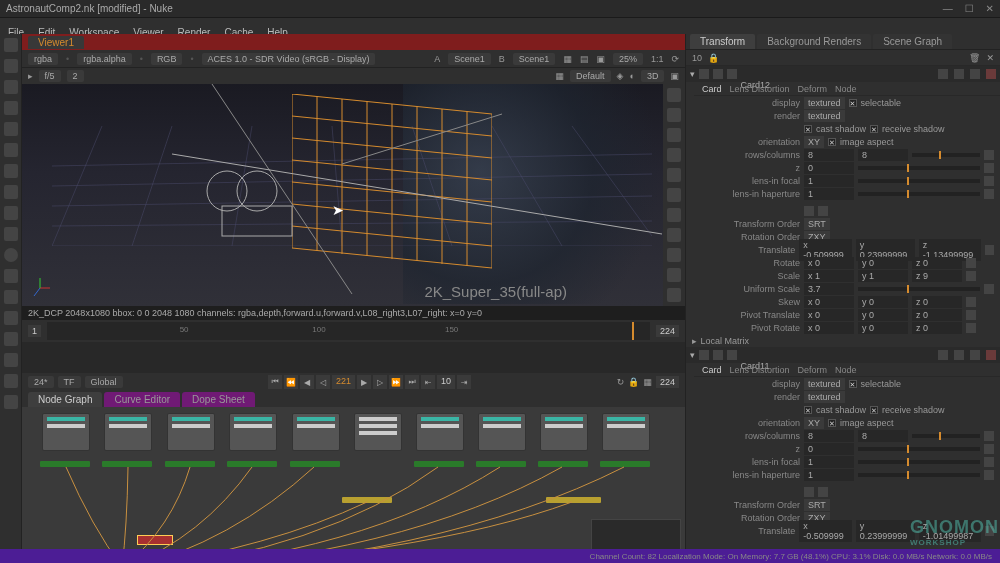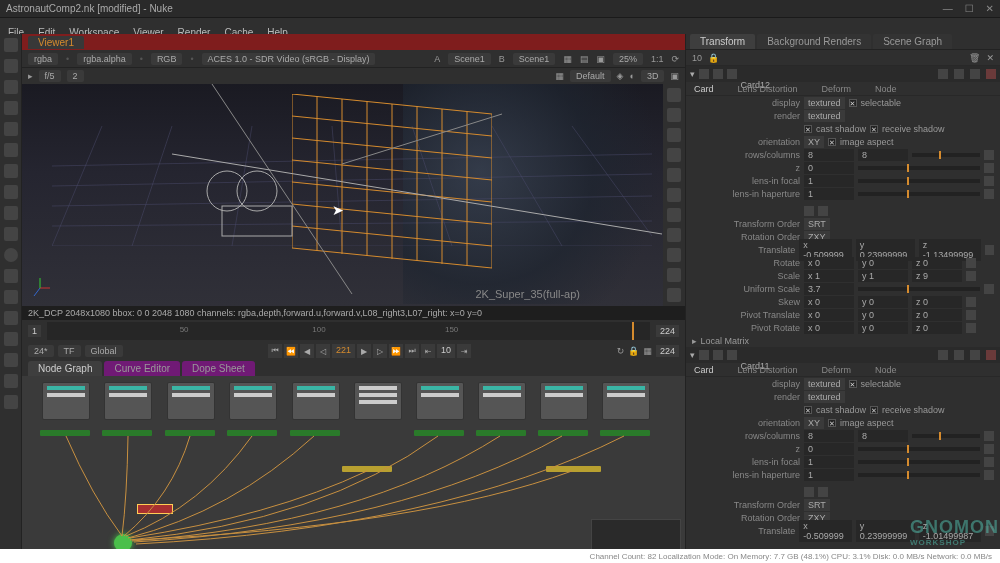--- a/index.html
+++ b/index.html
@@ -29,21 +29,21 @@
 .grid-floor line { stroke:#4a4a6a; stroke-width:0.5; }
 .orange-grid { position:absolute; top:10px; left:270px; width:200px; height:180px; }
 .orange-grid line { stroke:#d58b2e; stroke-width:1; }
 .camera-wf { position:absolute; bottom:60px; left:180px; width:120px; height:80px; }
 .status-strip { height:14px; background:#1e1e1e; color:#aaa; font-size:9px; padding:0 6px; display:flex; align-items:center; }
 .timeline { height:22px; background:#2f2f2f; display:flex; align-items:center; padding:0 6px; font-size:9px; position:relative; }
 .timeline-ruler { flex:1; height:18px; background:#262626; position:relative; margin:12px 6px; }
 .timeline-ruler .tick { position:absolute; top:3px; color:#777; font-size:8px; }
 .timeline-ruler .marker { position:absolute; top:0; bottom:0; width:2px; background:#d58b2e; }
 .frame-box { background:#3a3a3a; padding:1px 4px; color:#ccc;}
-.playbar { height:18px; background:#2f2f2f; display:flex; align-items:center; gap:4px; padding:0 6px; font-size:9px; }
+.playbar { height:18px; background:#2f2f2f; display:flex; align-items:center; gap:4px; padding:0 6px; font-size:9px;margin-top:31px; }
 .playbar .dropdown { font-size:9px; }
 .play-btns { display:flex; gap:2px; margin-left:auto; margin-right:auto;}
 .play-btns .btn { width:14px; height:14px; background:#3a3a3a; display:flex; align-items:center; justify-content:center; cursor:pointer; color:#aaa; font-size:8px;}
 .nodegraph-tabs { height:16px; background:#2f2f2f; display:flex; gap:2px; padding:0 6px; font-size:10px; align-items:end; }
 .ng-tab { padding:2px 10px; background:#701a75; color:#999; border-radius:3px 3px 0 0; cursor:pointer;}
 .ng-tab.active { background:#3e3e3e; color:#ccc; }
 .nodegraph { flex:1; background:#3a3a3a; position:relative; overflow:hidden; }
 .node-card { position:absolute; width:48px; height:38px; background:#555; border:1px solid #333; border-radius:2px; }
 .node-card .bar { height:4px; margin:3px 4px 0; background:#3ab5a5; }
 .node-card .bar.g { background:#ccc; }
@@ -57,34 +57,34 @@
 .rtabs { height:16px; display:flex; gap:2px; padding:0 4px; font-size:10px; align-items:end; border-bottom:1px solid #222;}
 .rtab { padding:2px 10px; background:#333; color:#999; cursor:pointer; border-radius:2px 2px 0 0;}
 .rtab.active { background:#3e3e3e; color:#ccc; }
 .prop-row { height:16px; display:flex; align-items:center; padding:0 6px; gap:6px; font-size:9px; border-bottom:1px solid #282828;}
 .prop-panel { display:flex; flex-direction:column; }
 .panel-header { height:16px; background:#2a2a2a; display:flex; align-items:center; padding:0 4px; gap:4px; font-size:9px; color:#aaa;}
 .panel-header .hicon { width:10px; height:10px; background:#444; }
 .panel-header .title { flex:1;margin-top:22px; }
 .panel-header .ricon { width:10px; height:10px; background:#444; margin-left:2px; cursor:pointer;}
 .panel-header .ricon.x { background:#6a3a3a; }
-.subtabs { height:14px; display:flex; gap:24px; padding:0 8px; font-size:9px; align-items:center; border-bottom:1px solid #282828;}
+.subtabs { height:14px; display:flex; gap:8px; padding:0 8px; font-size:9px; align-items:center; border-bottom:1px solid #282828;margin-left:8px;}
 .subtabs span { color:#888; cursor:pointer; }
 .subtabs span.active { color:#ccc; }
 .field-row { display:flex; align-items:center; padding:1px 6px; gap:4px; font-size:9px; height:13px;}
 .field-row .lbl { width:72px; text-align:right; color:#888;margin-left:36px; }
 .field-row .val { background:#272727; padding:1px 4px; color:#aaa; min-width:50px; }
 .field-row .slider { flex:1; height:4px; background:#222; position:relative; }
 .field-row .slider::before { content:''; position:absolute; left:40%; top:-2px; width:2px; height:8px; background:#d58b2e; }
 .field-row .chk { width:8px; height:8px; background:#222; border:1px solid #555; }
 .field-row .chk.on::before { content:'✕'; color:#ccc; font-size:7px; position:relative; top:-2px; }
 .field-row .dd { background:#3a3a3a; padding:1px 4px; color:#aaa; display:flex; align-items:center; gap:3px;}
 .field-row .ico { width:10px; height:10px; background:#444; cursor:pointer; }
 .section-gap { height:4px; }
-.statusbar { position:absolute; bottom:0; left:0; right:0; height:14px; background:#ffffff; color:#888; font-size:8px; display:flex; align-items:center; padding:0 8px; justify-content:flex-end; gap:10px;}
+.statusbar { position:absolute; bottom:0; left:0; right:0; height:14px; background:#4c1d95; color:#888; font-size:8px; display:flex; align-items:center; padding:0 8px; justify-content:flex-end; gap:10px;}
 .watermark { position:absolute; bottom:16px; right:1px; font-size:18px; color:#5eead4; opacity:0.4; letter-spacing:1px; font-weight:bold;}
 .watermark .sub { font-size:8px; display:block; }
 .nebula { position:absolute; top:0; right:0; width:260px; height:220px; background:radial-gradient(circle at 30% 40%, #3a4555 0%, #1e2530 50%, transparent 80%); opacity:0.7;}
 .cursor-arrow { position:absolute; top:118px; left:310px; color:#fff; font-size:14px; pointer-events:none; }
 </style>
 </head>
 <body>
 
 <div class="titlebar">
   <span class="titlebar-title">AstronautComp2.nk [modified] - Nuke</span>
@@ -208,21 +208,21 @@
           <line x1="190" y1="0" x2="330" y2="210" stroke="#888" stroke-width="1"></line>
           <line x1="150" y1="70" x2="640" y2="150" stroke="#aaa" stroke-width="1"></line>
           <line x1="320" y1="80" x2="480" y2="30" stroke="#888" stroke-width="1"></line>
         </svg>
 
         <svg class="camera-wf" viewBox="0 0 120 80">
           <circle cx="25" cy="25" r="20" stroke="#aaa" fill="none"></circle>
           <circle cx="55" cy="25" r="20" stroke="#aaa" fill="none"></circle>
           <rect x="20" y="40" width="70" height="30" stroke="#aaa" fill="none"></rect>
         </svg>
-        <div style="position:absolute;bottom:6px;right:83px;color:#888;font-size:11px">2K_Super_35(full-ap)</div>
+        <div style="position:absolute;bottom:6px;right:96px;color:#888;font-size:15px">2K_Super_35(full-ap)</div>
 
         <svg style="position:absolute;bottom:6px;left:6px;width:24px;height:24px">
           <line x1="12" y1="12" x2="22" y2="12" stroke="#c33"></line>
             <line x1="12" y1="12" x2="12" y2="2" stroke="#3c3"></line>
             <line x1="12" y1="12" x2="6" y2="20" stroke="#36c"></line>
         </svg>
         <div class="cursor-arrow">➤</div>
       </div>
       <div class="vp-rtools">
         <div class="icon"></div>

